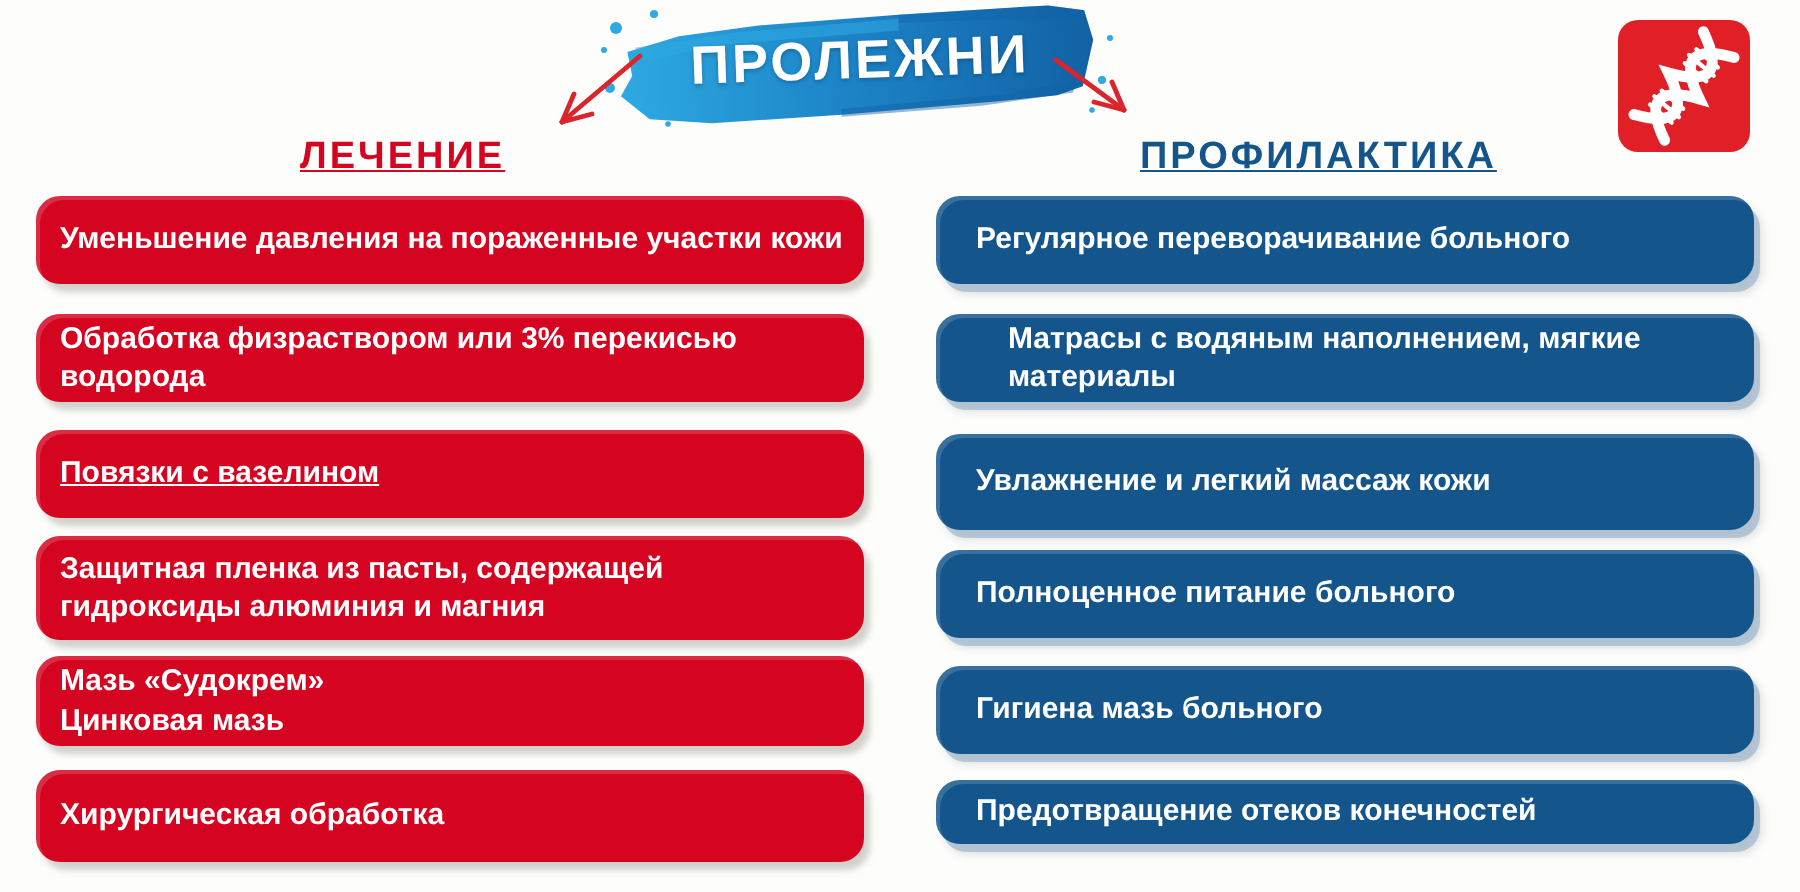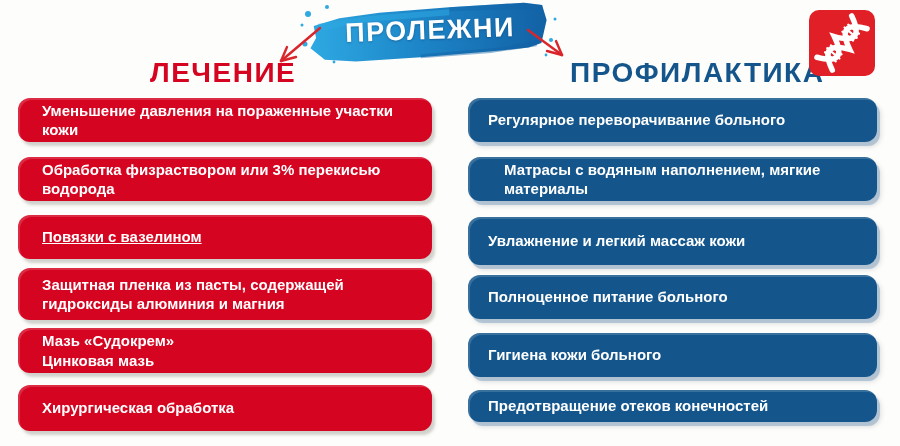--- a/index.html
+++ b/index.html
@@ -14,21 +14,21 @@
   
   .brand-title{position:absolute;left:300px;top:0;width:260px;height:66px;}
   .brand-title svg{position:absolute;left:0;top:0;}
   .brand-title .title-text{
     position:absolute;left:0;top:15px;width:260px;
     text-align:center;color:#fff;font-weight:bold;font-size:27px;
     letter-spacing:1.5px;transform:rotate(-2deg);
     text-shadow:0 1px 2px rgba(0,40,80,.35);
   }
   .heading{
-    position:absolute;top:57px;font-weight:bold;font-size:28px;letter-spacing:1.5px;
+    position:absolute;top:68px;font-weight:bold;font-size:19px;letter-spacing:1.5px;text-decoration:underline;
   }
   .heading.treatment{left:150px;color:var(--red,#d50420);}
   .heading.prevention{left:570px;color:var(--blue,#14568c);text-align:center;}
   .arrows{position:absolute;left:260px;top:22px;}
   .logo{position:absolute;left:809px;top:10px;width:66px;height:66px;}
 
   
   .col{position:absolute;top:0;height:446px;}
   .col-left{left:18px;width:414px;}
   .col-right{left:468px;width:409px;}
@@ -36,20 +36,21 @@
     position:absolute;left:0;width:100%;
     border-radius:12px;
     display:flex;align-items:center;
     padding-left:24px;box-sizing:border-box;
     color:#fff;font-weight:bold;font-size:15px;line-height:1.3;
     white-space:pre-line;
   }
   .box.left{
     background:var(--red,#d50420);
     box-shadow:3px 4px 3px rgba(125,125,118,.35), inset 2px 2px 0 rgba(255,255,255,.16);
+    padding-left:12px;
   }
   .box.right{
     background:var(--blue,#14568c);
     padding-left:20px;
     box-shadow:3px 4px 0 rgba(140,170,198,.55), 4px 5px 4px rgba(125,135,145,.25),
                inset 2px 2px 0 rgba(255,255,255,.16);
   }
   .col-left .box:nth-child(1){top:98px;height:44px;}
   .col-left .box:nth-child(2){top:157px;height:44px;}
   .col-left .box:nth-child(3){top:215px;height:44px;text-decoration:underline;}
@@ -141,17 +142,17 @@
 гидроксиды алюминия и магния</div>
       <div class="box left">Мазь «Судокрем»
 Цинковая мазь</div>
       <div class="box left">Хирургическая обработка</div>
     </div>
   <div class="col col-right">
       <div class="box right">Регулярное переворачивание больного</div>
       <div class="box right">Матрасы с водяным наполнением, мягкие материалы</div>
       <div class="box right">Увлажнение и легкий массаж кожи</div>
       <div class="box right">Полноценное питание больного</div>
-      <div class="box right">Гигиена кожи больного</div>
+      <div class="box right">Гигиена мазь больного</div>
       <div class="box right">Предотвращение отеков конечностей</div>
     </div>
 
 </div>
 
 </body></html>

